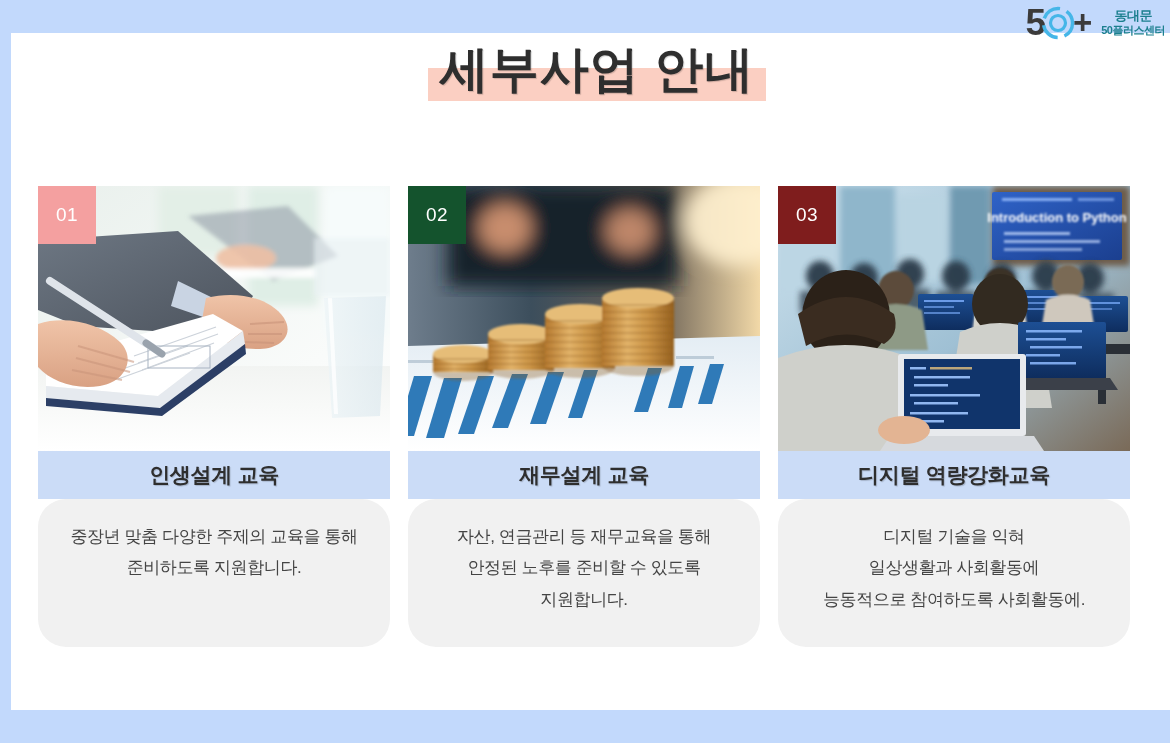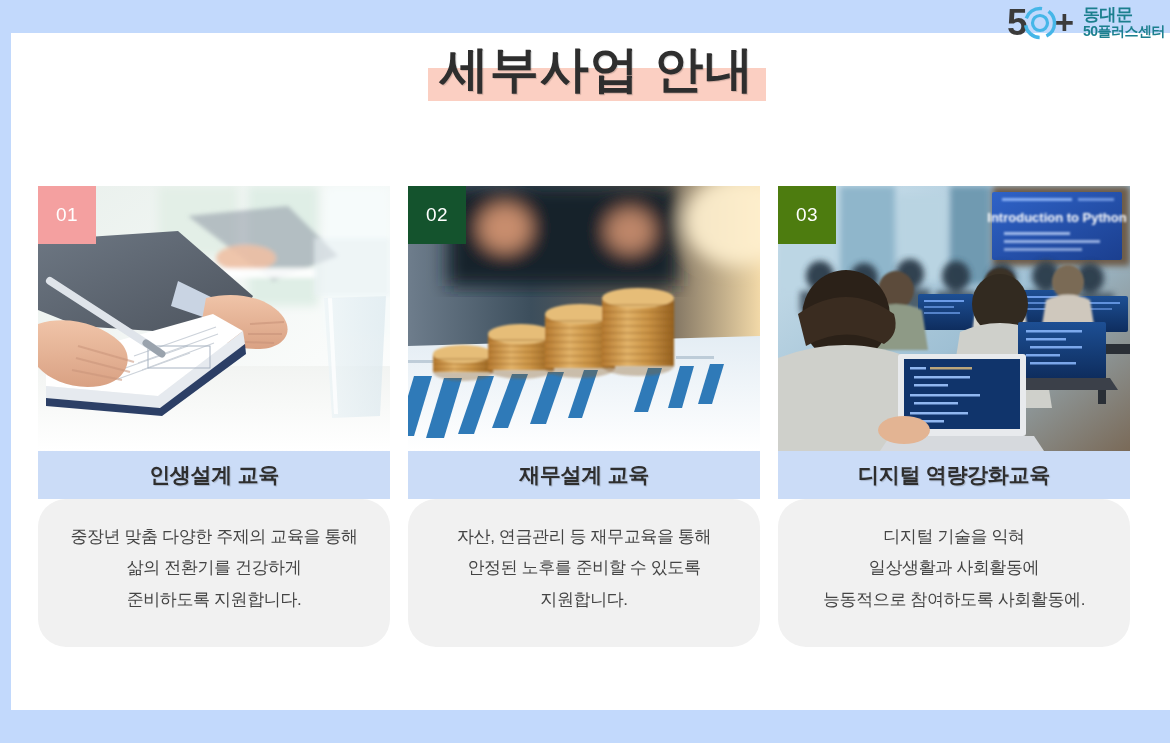--- a/index.html
+++ b/index.html
@@ -61,22 +61,22 @@
     color: #3b3b3b;
     line-height: 1;
     margin-left: -1px;
   }
   .logo-text {
     line-height: 1.12;
     color: #1b7f8e;
     font-weight: bold;
     letter-spacing: -0.5px;
   }
-  .logo-text-top { font-size: 17px; display: block; }
-  .logo-text-bottom { font-size: 14px; display: block; }
+  .logo-text-top { font-size: 13px; display: block; text-align: center; }
+  .logo-text-bottom { font-size: 11px; display: block; }
 
   
   .title-wrap {
     position: absolute;
     left: 12px;
     top: 38px;
     width: 100%;
     height: 100px;
     display: flex;
     align-items: flex-start;
@@ -273,21 +273,20 @@
         <path d="M292 112 L298 228" stroke="#ffffff" stroke-width="4" opacity="0.8"></path>
         <g filter="url(#blur1b)" opacity="0.6">
           <rect x="276" y="52" width="76" height="58" fill="#eaf2f4"></rect>
         </g>
       </svg>
       <span class="badge" style="background:#f4a0a0;">01</span>
     </div>
     <div class="card-title">인생설계 교육</div>
     <div class="card-body">
       <span class="line">중장년 맞춤 다양한 주제의 교육을  통해</span>
-      <span class="line">삶의 전환기를 건강하게</span>
       <span class="line">준비하도록 지원합니다.</span>
     </div>
   </div>
 
   <div class="card">
     <div class="card-photo">
       <svg viewBox="0 0 352 265" preserveAspectRatio="none" aria-hidden="true">
         <defs>
           <linearGradient id="p2bg" x1="0" y1="0" x2="1" y2="0">
             <stop offset="0%" stop-color="#6e7d8c"></stop>
@@ -533,21 +532,21 @@
             <rect x="132" y="208" width="70" height="2.5" fill="#9ec6ff"></rect>
             <rect x="136" y="216" width="44" height="2.5" fill="#9ec6ff"></rect>
             <rect x="132" y="226" width="58" height="2.5" fill="#9ec6ff"></rect>
             <rect x="136" y="234" width="30" height="2.5" fill="#9ec6ff"></rect>
           </g>
           <path d="M112 250 l144 0 l10 15 l-164 0 Z" fill="#d6d9dd"></path>
 
           <ellipse cx="126" cy="244" rx="26" ry="14" fill="#e3b493"></ellipse>
         </g>
       </svg>
-      <span class="badge" style="background:#4d7c0f;">03</span>
+      <span class="badge" style="background:#7f1d1d;">03</span>
     </div>
     <div class="card-title">디지털 역량강화교육</div>
     <div class="card-body">
       <span class="line">디지털 기술을 익혀</span>
       <span class="line">일상생활과 사회활동에</span>
       <span class="line">능동적으로 참여하도록 사회활동에.</span>
     </div>
   </div>
 
 </div>

